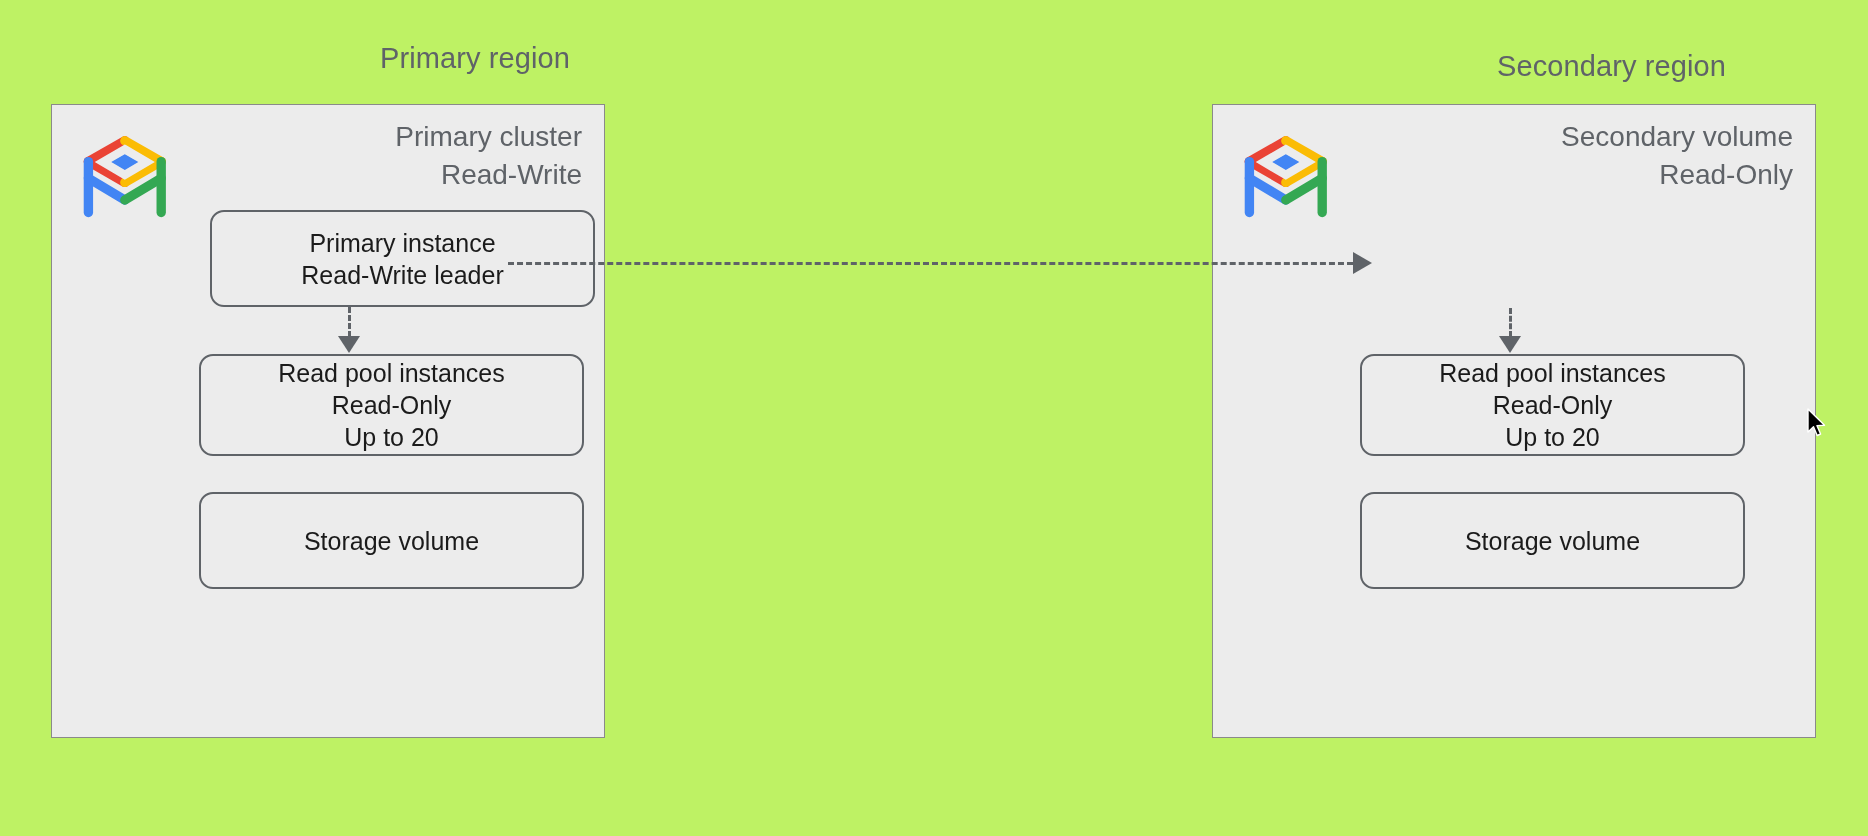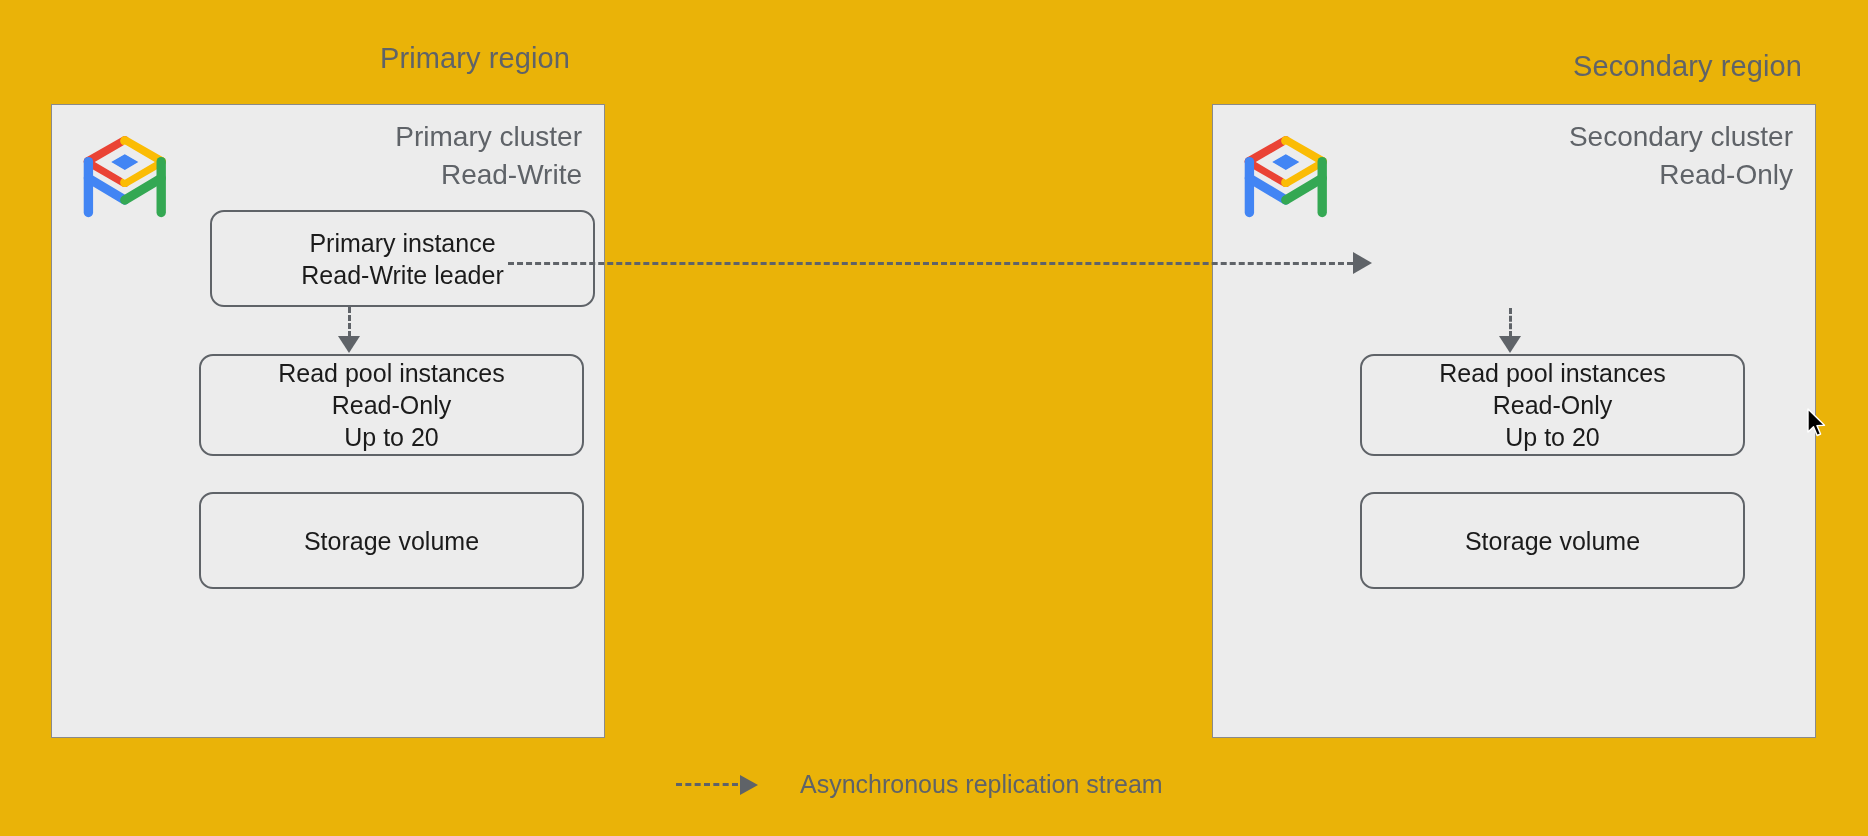--- a/index.html
+++ b/index.html
@@ -7,34 +7,34 @@
     padding: 0;
     background: #ffffff;
   }
   body {
     font-family: "Liberation Sans", sans-serif;
   }
   #stage {
     position: relative;
     width: 1868px;
     height: 836px;
-    background: #eab308;
+    background: #bef264;
     overflow: hidden;
   }
 
   
   .region-title {
     position: absolute;
     font-size: 29px;
     color: #5f6368;
     white-space: nowrap;
     letter-spacing: 0.1px;
   }
   #primary-region-title  { left: 380px; top: 42px; }
-  #secondary-region-title{ left: 1573px; top: 50px; }
+  #secondary-region-title{ left: 1497px; top: 50px; }
 
   
   .cluster-panel {
     position: absolute;
     background: #ececec;
     border: 1.5px solid #8a8a8a;
     box-sizing: border-box;
   }
   #primary-cluster-panel   { left: 51px;   top: 104px; width: 554px;  height: 634px; }
   #secondary-cluster-panel { left: 1212px; top: 104px; width: 604px;  height: 634px; }
@@ -238,46 +238,41 @@
         <g fill="none" stroke-linecap="round" stroke-linejoin="round" stroke-width="9">
           <path d="M10 39 L10 88" stroke="#4285f4"></path>
           <path d="M10 55 L45 76" stroke="#4285f4"></path>
           <path d="M45 76 L80 55" stroke="#34a853"></path>
           <path d="M80 39 L80 88" stroke="#34a853"></path>
         </g>
         <path d="M45 32.5 L57 39.5 L45 46.5 L33 39.5 Z" fill="#4285f4"></path>
       </svg>
     </div>
 
-    <div class="cluster-heading">Secondary cluster
+    <div class="cluster-heading">Secondary volume
 Read-Only</div>
 
 
     <div class="vconn" style="left:296px; top:203px; height:29px;"></div>
     <div class="vconn-arrow" style="left:286px; top:231px;"></div>
 
     <div class="node-box box-readpool-sec">
       <span class="node-label">Read pool instances
 Read-Only
 Up to 20</span>
     </div>
 
     <div class="node-box box-storage-sec">
       <span class="node-label">Storage volume</span>
     </div>
   </div>
 
   <div id="replication-line"></div>
   <div id="replication-arrowhead"></div>
 
-  <div id="legend">
-    <div id="legend-dash"></div>
-    <div id="legend-arrowhead"></div>
-    <div id="legend-label">Asynchronous replication stream</div>
-  </div>
 
   <div id="mouse-cursor">
     <svg viewBox="0 0 22 32" xmlns="http://www.w3.org/2000/svg">
       <path d="M2 1 L2 24 L7.5 18.8 L11.2 27.5 L14.6 26 L11 17.6 L18.5 17.2 Z" fill="#000000" stroke="#ffffff" stroke-width="1.4" stroke-linejoin="round"></path>
     </svg>
   </div>
 
 </div>
 
 </body></html>

